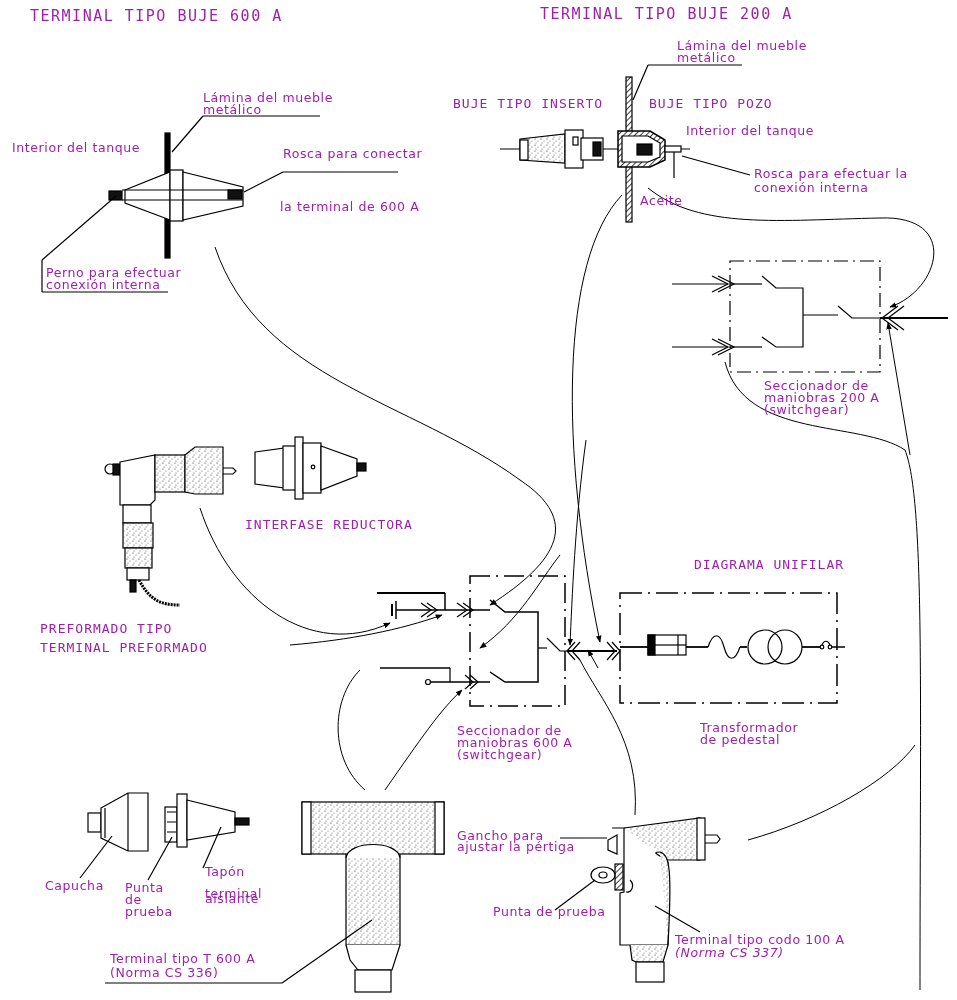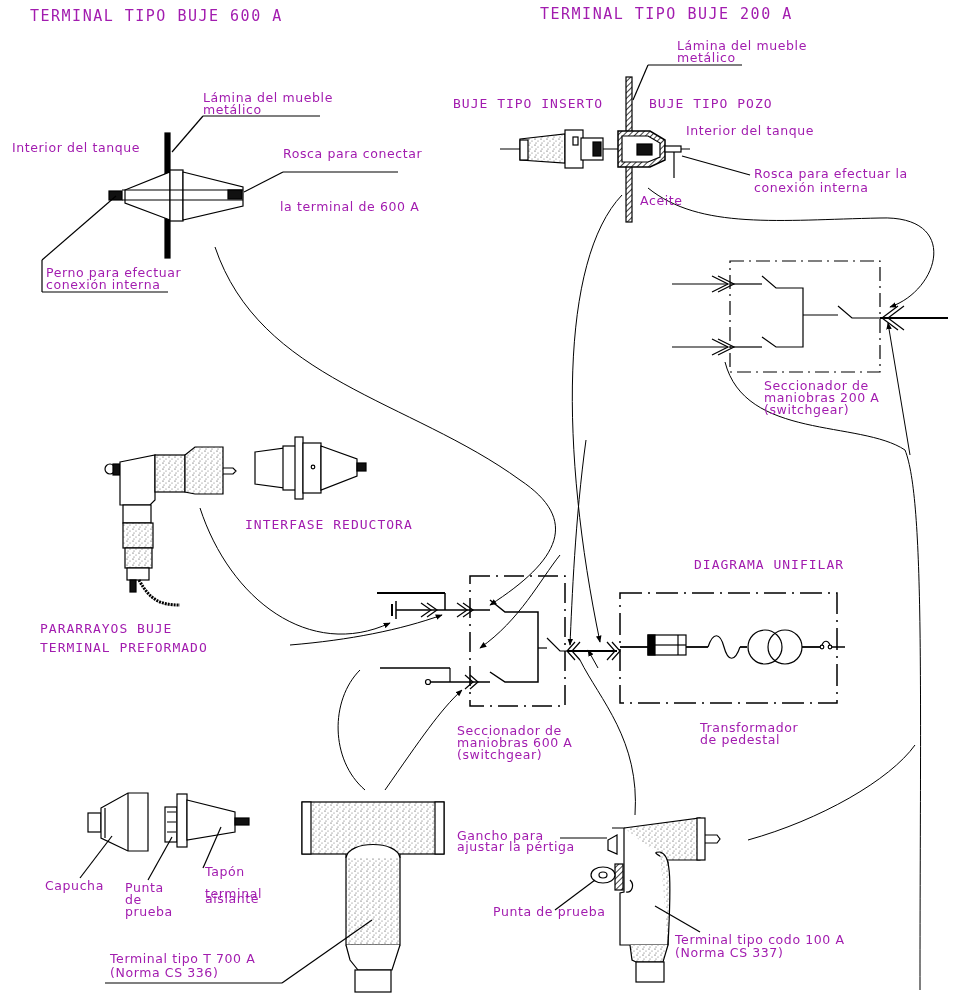--- a/index.html
+++ b/index.html
@@ -235,38 +235,38 @@
 <div class="lbl note" style="left:686px;top:125px;">Interior del tanque</div>
 <div class="lbl note" style="left:754px;top:168px;">Rosca para efectuar la</div>
 <div class="lbl note" style="left:754px;top:182px;">conexión interna</div>
 <div class="lbl note" style="left:640px;top:195px;">Aceite</div>
 
 <div class="lbl note" style="left:764px;top:380px;">Seccionador de</div>
 <div class="lbl note" style="left:764px;top:392px;">maniobras 200 A</div>
 <div class="lbl note" style="left:764px;top:404px;">(switchgear)</div>
 
 <div class="lbl head" style="left:245px;top:518px;">INTERFASE REDUCTORA</div>
-<div class="lbl head" style="left:40px;top:622px;">PARARRAYOS BUJE</div>
+<div class="lbl head" style="left:40px;top:622px;">PREFORMADO TIPO</div>
 <div class="lbl head" style="left:40px;top:641px;">TERMINAL PREFORMADO</div>
 <div class="lbl head" style="left:694px;top:558px;">DIAGRAMA UNIFILAR</div>
 
 <div class="lbl note" style="left:457px;top:725px;">Seccionador de</div>
 <div class="lbl note" style="left:457px;top:737px;">maniobras 600 A</div>
 <div class="lbl note" style="left:457px;top:749px;">(switchgear)</div>
 <div class="lbl note" style="left:700px;top:722px;">Transformador</div>
 <div class="lbl note" style="left:700px;top:734px;">de pedestal</div>
 
 <div class="lbl note" style="left:45px;top:880px;">Capucha</div>
 <div class="lbl note" style="left:125px;top:882px;">Punta</div>
 <div class="lbl note" style="left:125px;top:894px;">de</div>
 <div class="lbl note" style="left:125px;top:906px;">prueba</div>
 <div class="lbl note" style="left:205px;top:866px;">Tapón</div>
 <div class="lbl note" style="left:205px;top:877px;margin-top:16px;">aislante</div>
 <div class="lbl note" style="left:205px;top:888px;">terminal</div>
 
-<div class="lbl note" style="left:110px;top:953px;">Terminal tipo T 700 A</div>
+<div class="lbl note" style="left:110px;top:953px;">Terminal tipo T 600 A</div>
 <div class="lbl note" style="left:110px;top:967px;">(Norma CS 336)</div>
 
 <div class="lbl note" style="left:457px;top:830px;">Gancho para</div>
 <div class="lbl note" style="left:457px;top:841px;">ajustar la pértiga</div>
 <div class="lbl note" style="left:493px;top:906px;">Punta de prueba</div>
 <div class="lbl note" style="left:675px;top:934px;">Terminal tipo codo 100 A</div>
-<div class="lbl note" style="left:675px;top:947px;">(Norma CS 337)</div>
+<div class="lbl note" style="left:675px;top:947px;font-style:italic;">(Norma CS 337)</div>
 
 </body></html>

